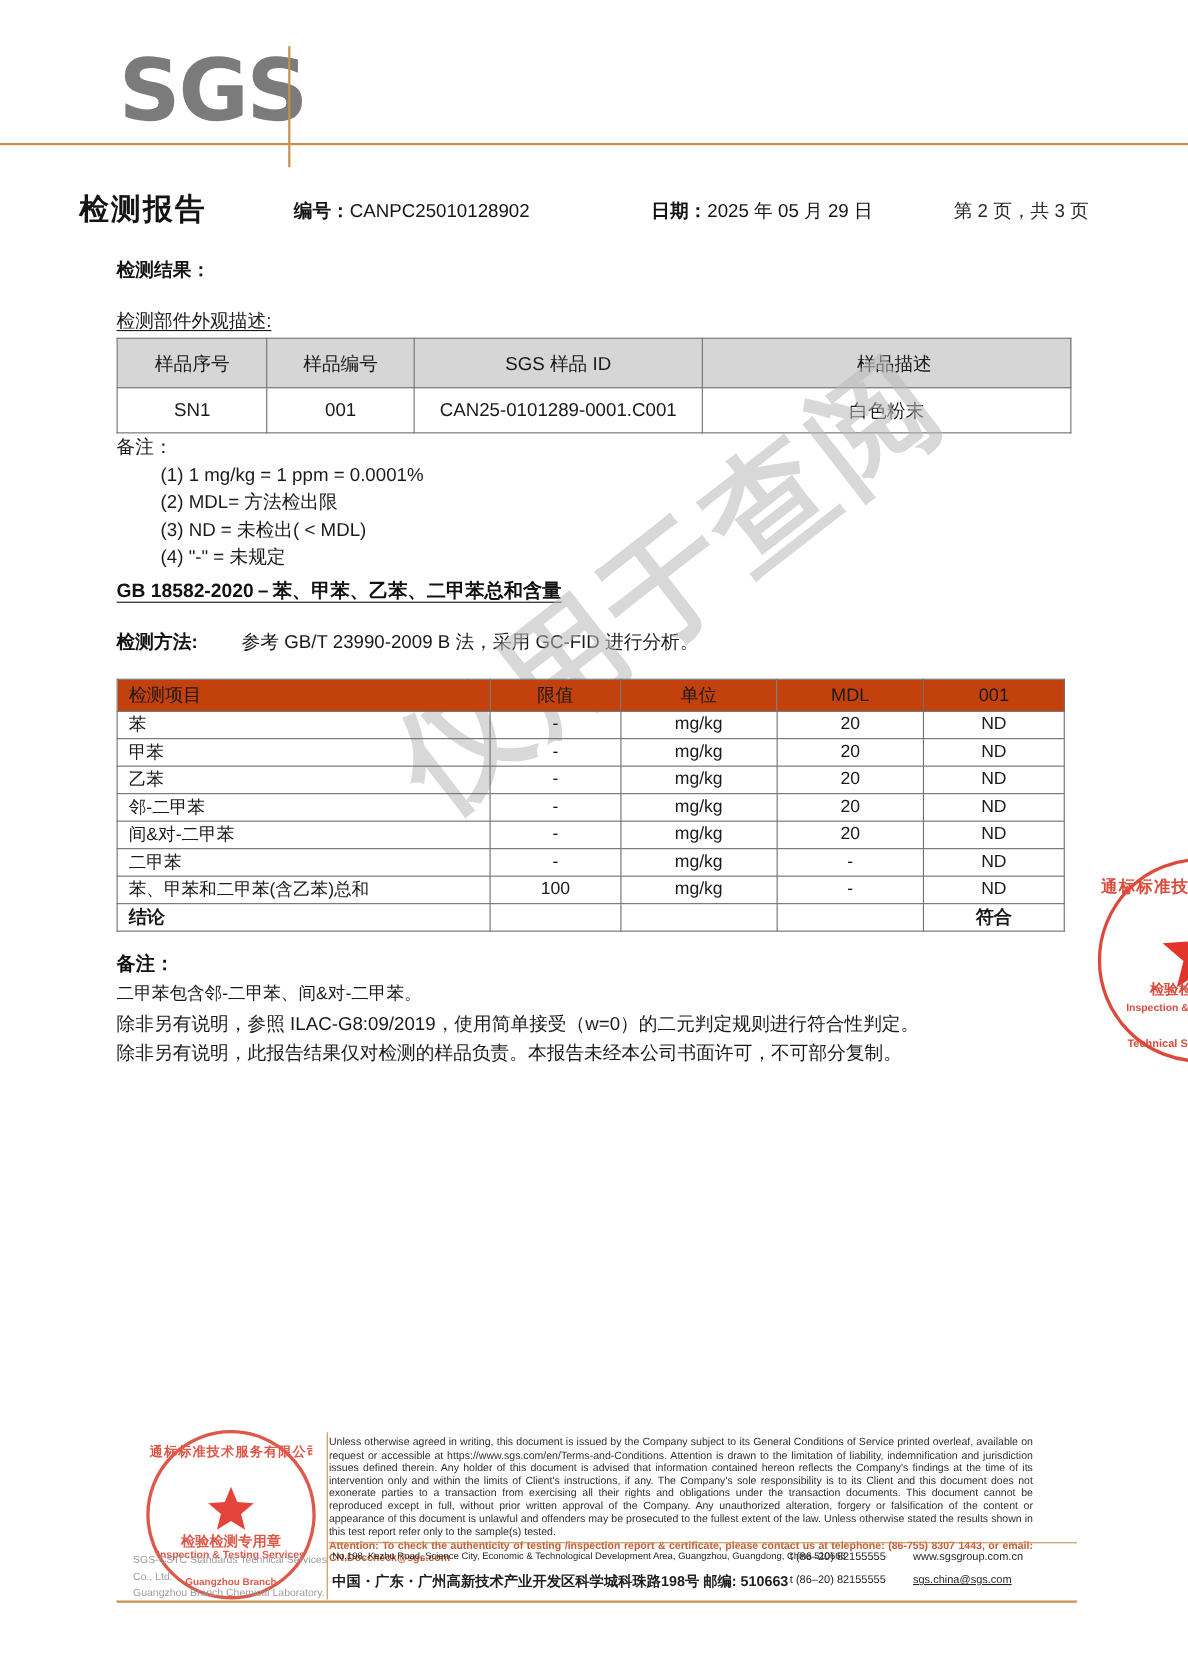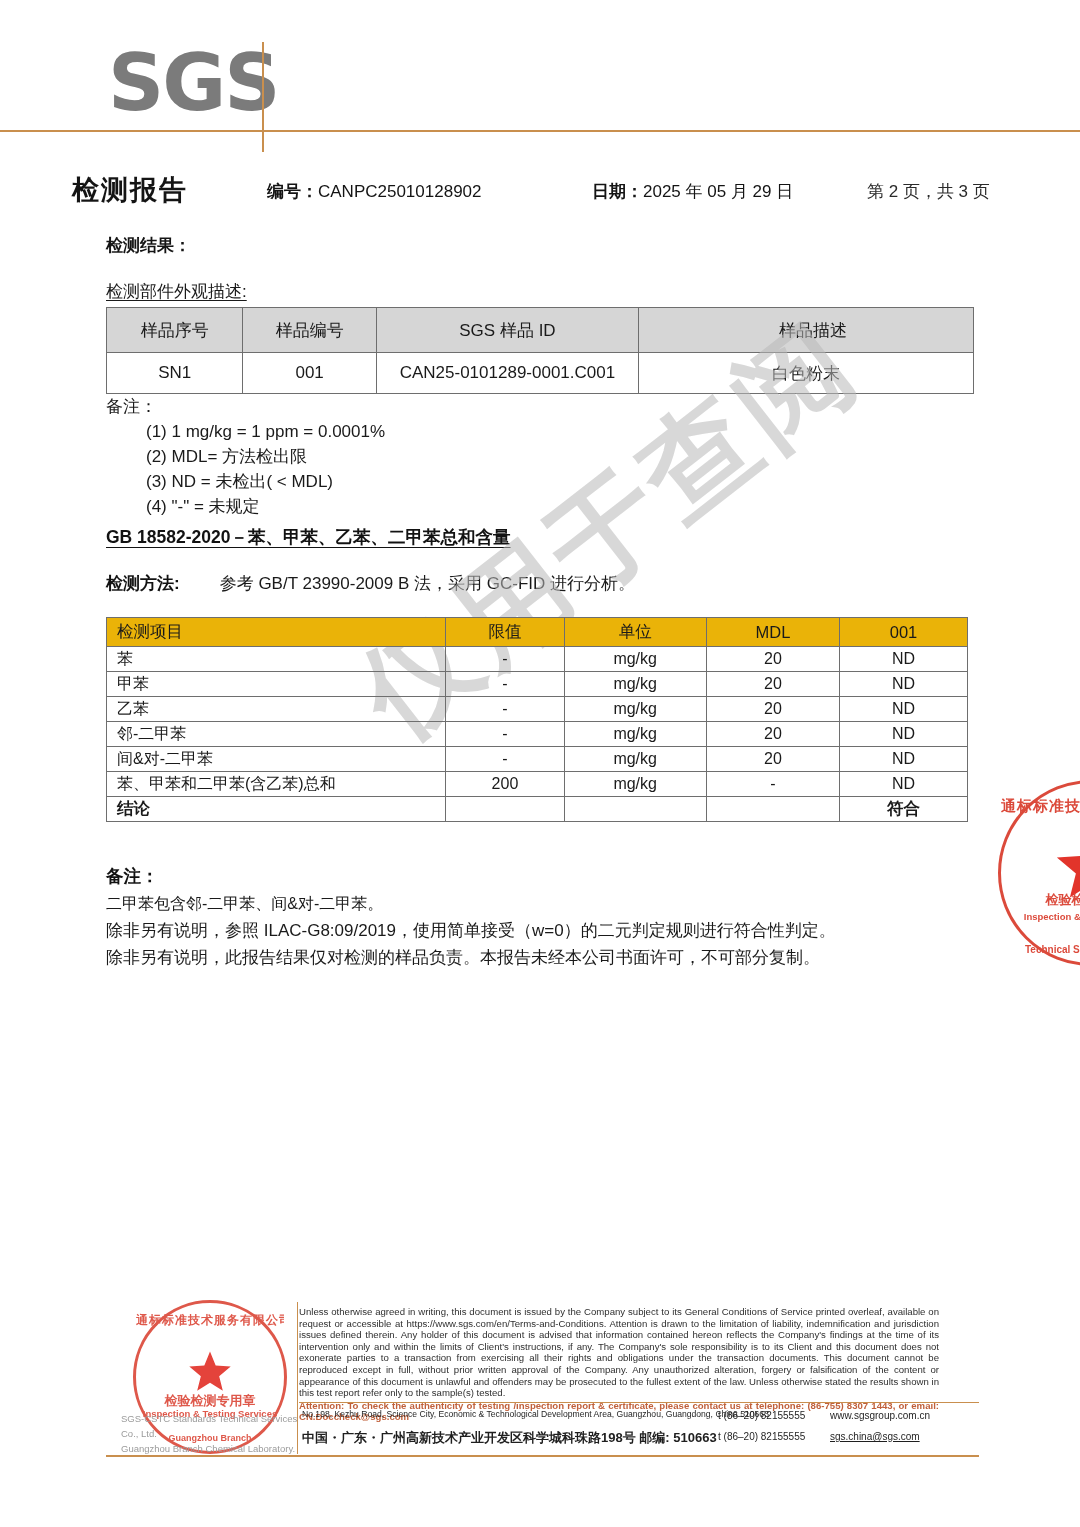--- a/index.html
+++ b/index.html
@@ -175,21 +175,21 @@
     font-size: 17px;
     color: #1a1a1a;
     white-space: nowrap;
   }
   .method-row .lbl { font-weight: bold; color: #121212; }
   .method-row .val { margin-left: 40px; }
 
   
   table.result-table { left: 106px; top: 605px; width: 862px; }
   table.result-table th {
-    background: #eab308;
+    background: #c2410c;
     height: 28px;
     font-size: 16.5px;
     text-align: center;
   }
   table.result-table th.item { text-align: left; padding-left: 10px; }
   table.result-table td {
     height: 24px;
     text-align: center;
     font-size: 16px;
     background: transparent;
@@ -527,22 +527,29 @@
         <td>ND</td>
       </tr>
       <tr>
         <td class="item">间&amp;对-二甲苯</td>
         <td>-</td>
         <td>mg/kg</td>
         <td>20</td>
         <td>ND</td>
       </tr>
       <tr>
+        <td class="item">二甲苯</td>
+        <td>-</td>
+        <td>mg/kg</td>
+        <td>-</td>
+        <td>ND</td>
+      </tr>
+      <tr>
         <td class="item">苯、甲苯和二甲苯(含乙苯)总和</td>
-        <td>200</td>
+        <td>100</td>
         <td>mg/kg</td>
         <td>-</td>
         <td>ND</td>
       </tr>
       <tr class="concl">
         <td class="item">结论</td>
         <td></td>
         <td></td>
         <td></td>
         <td>符合</td>

